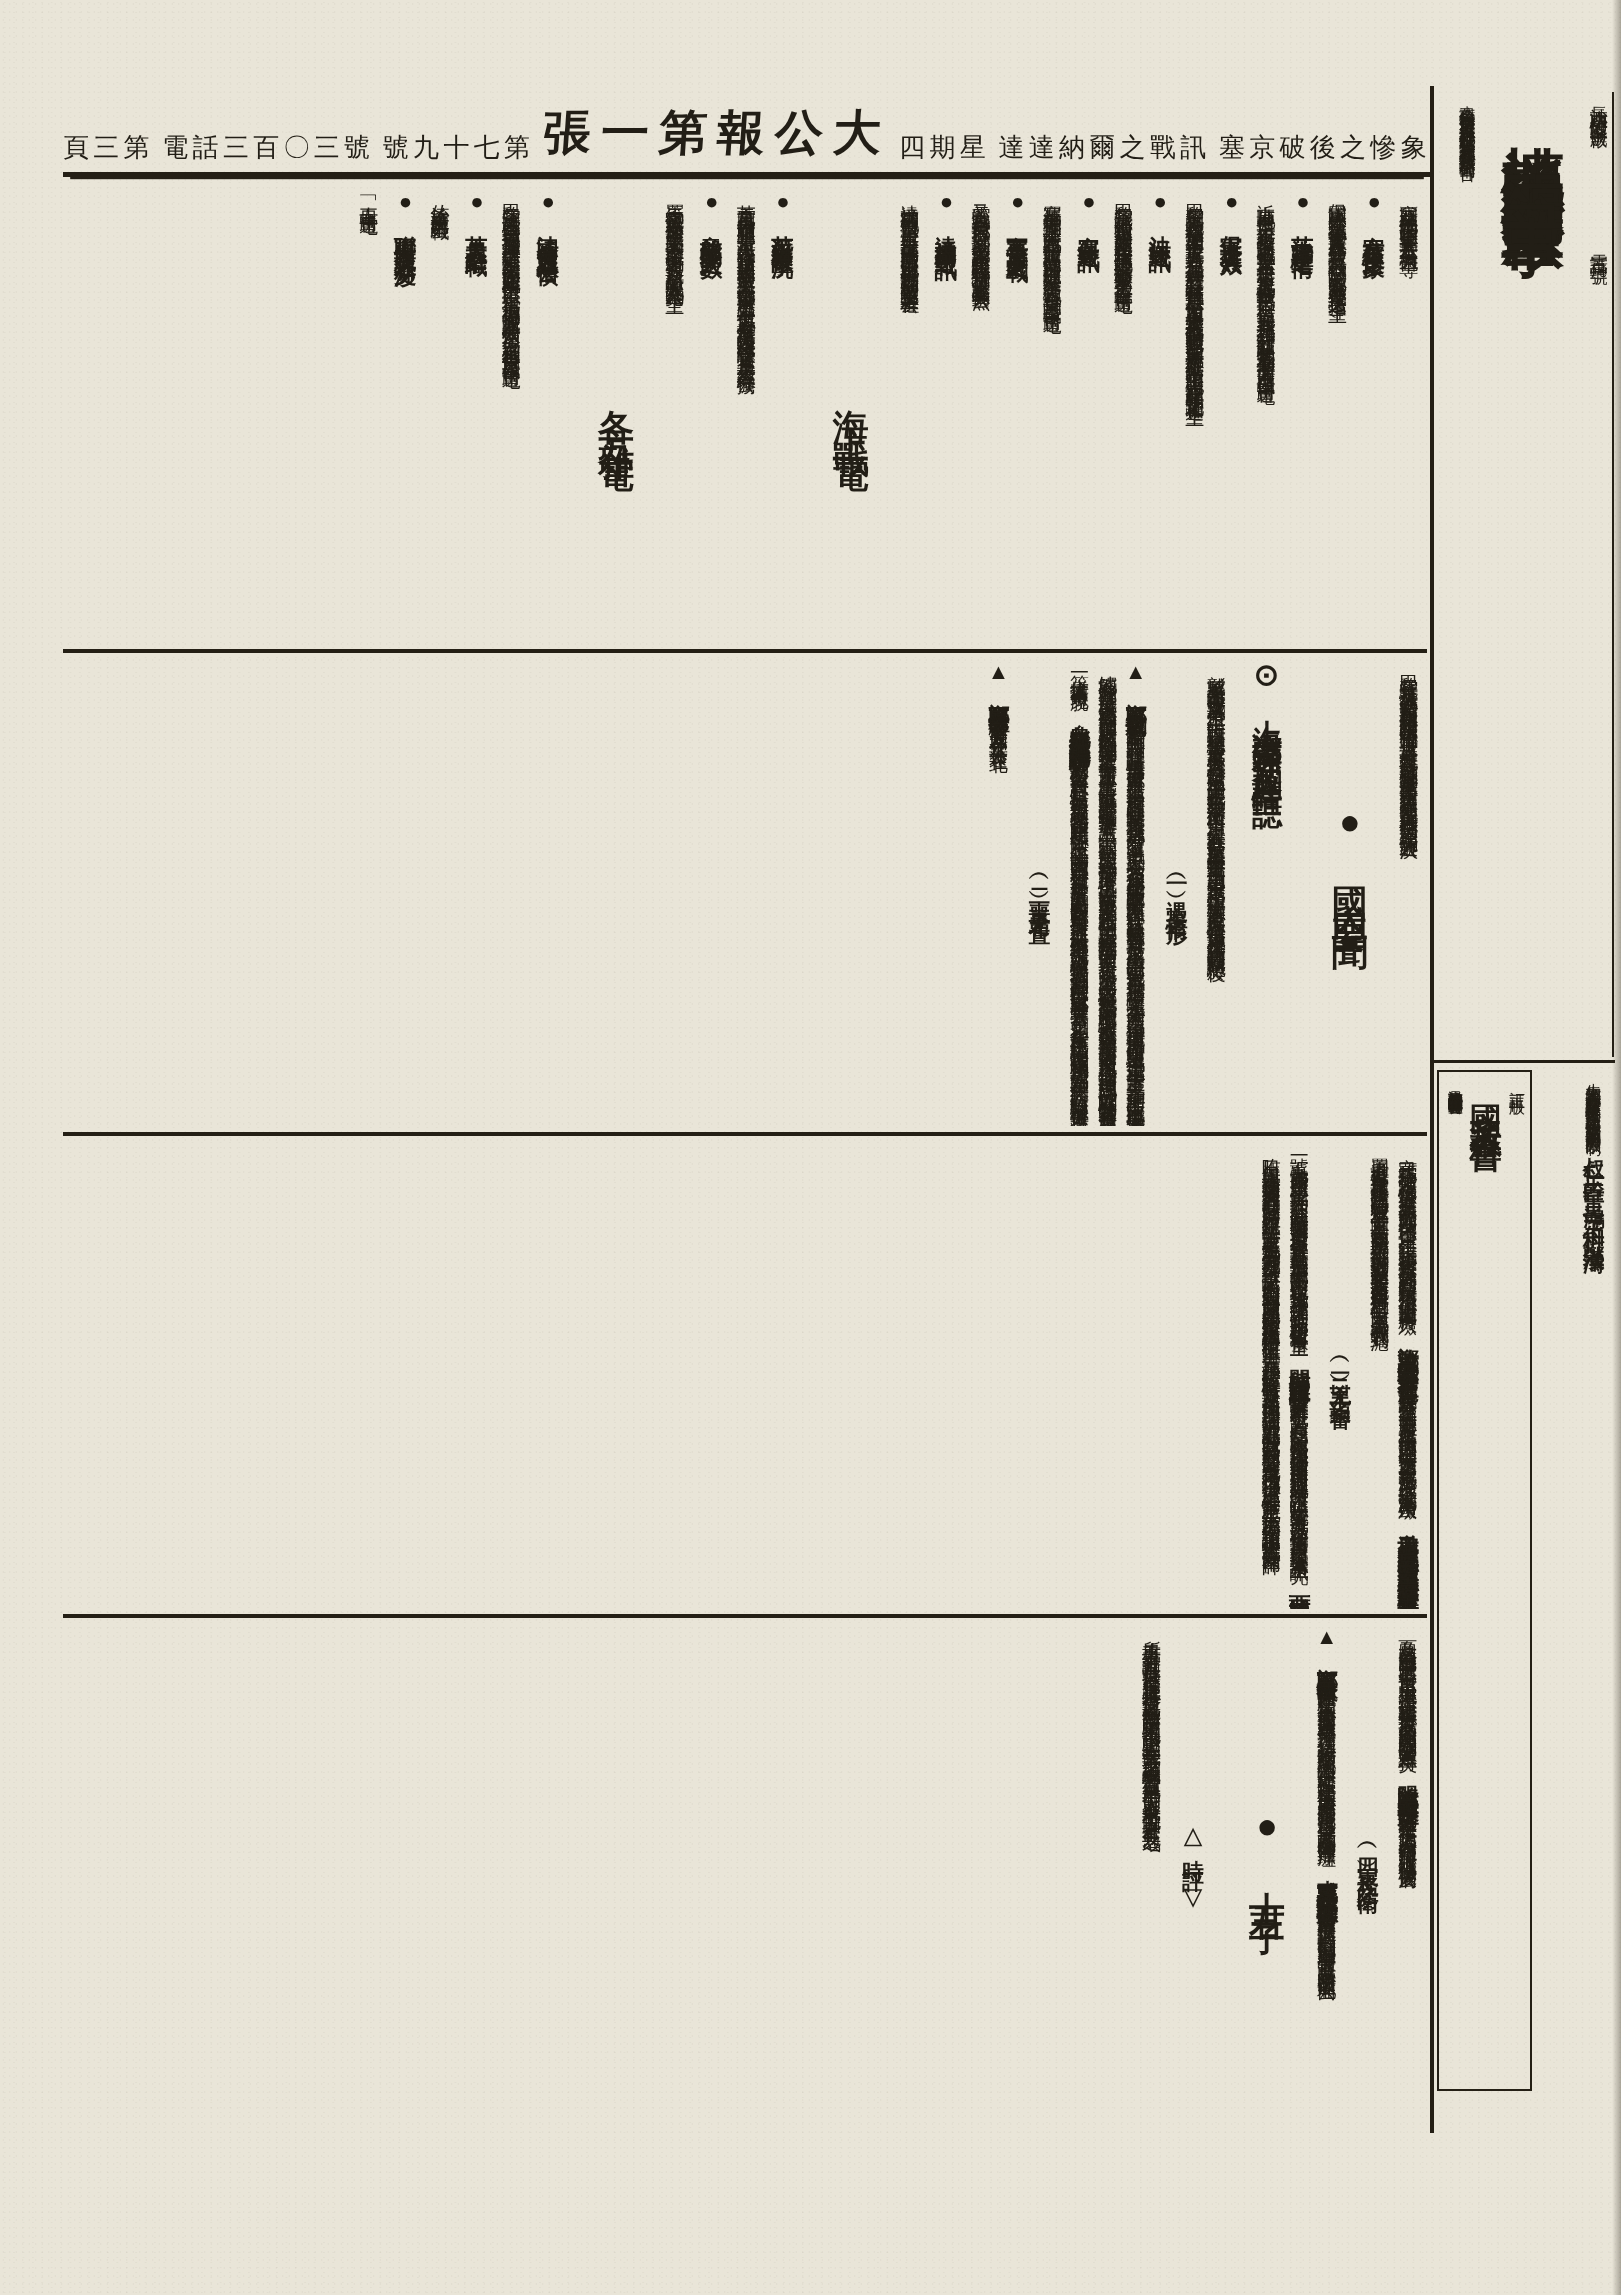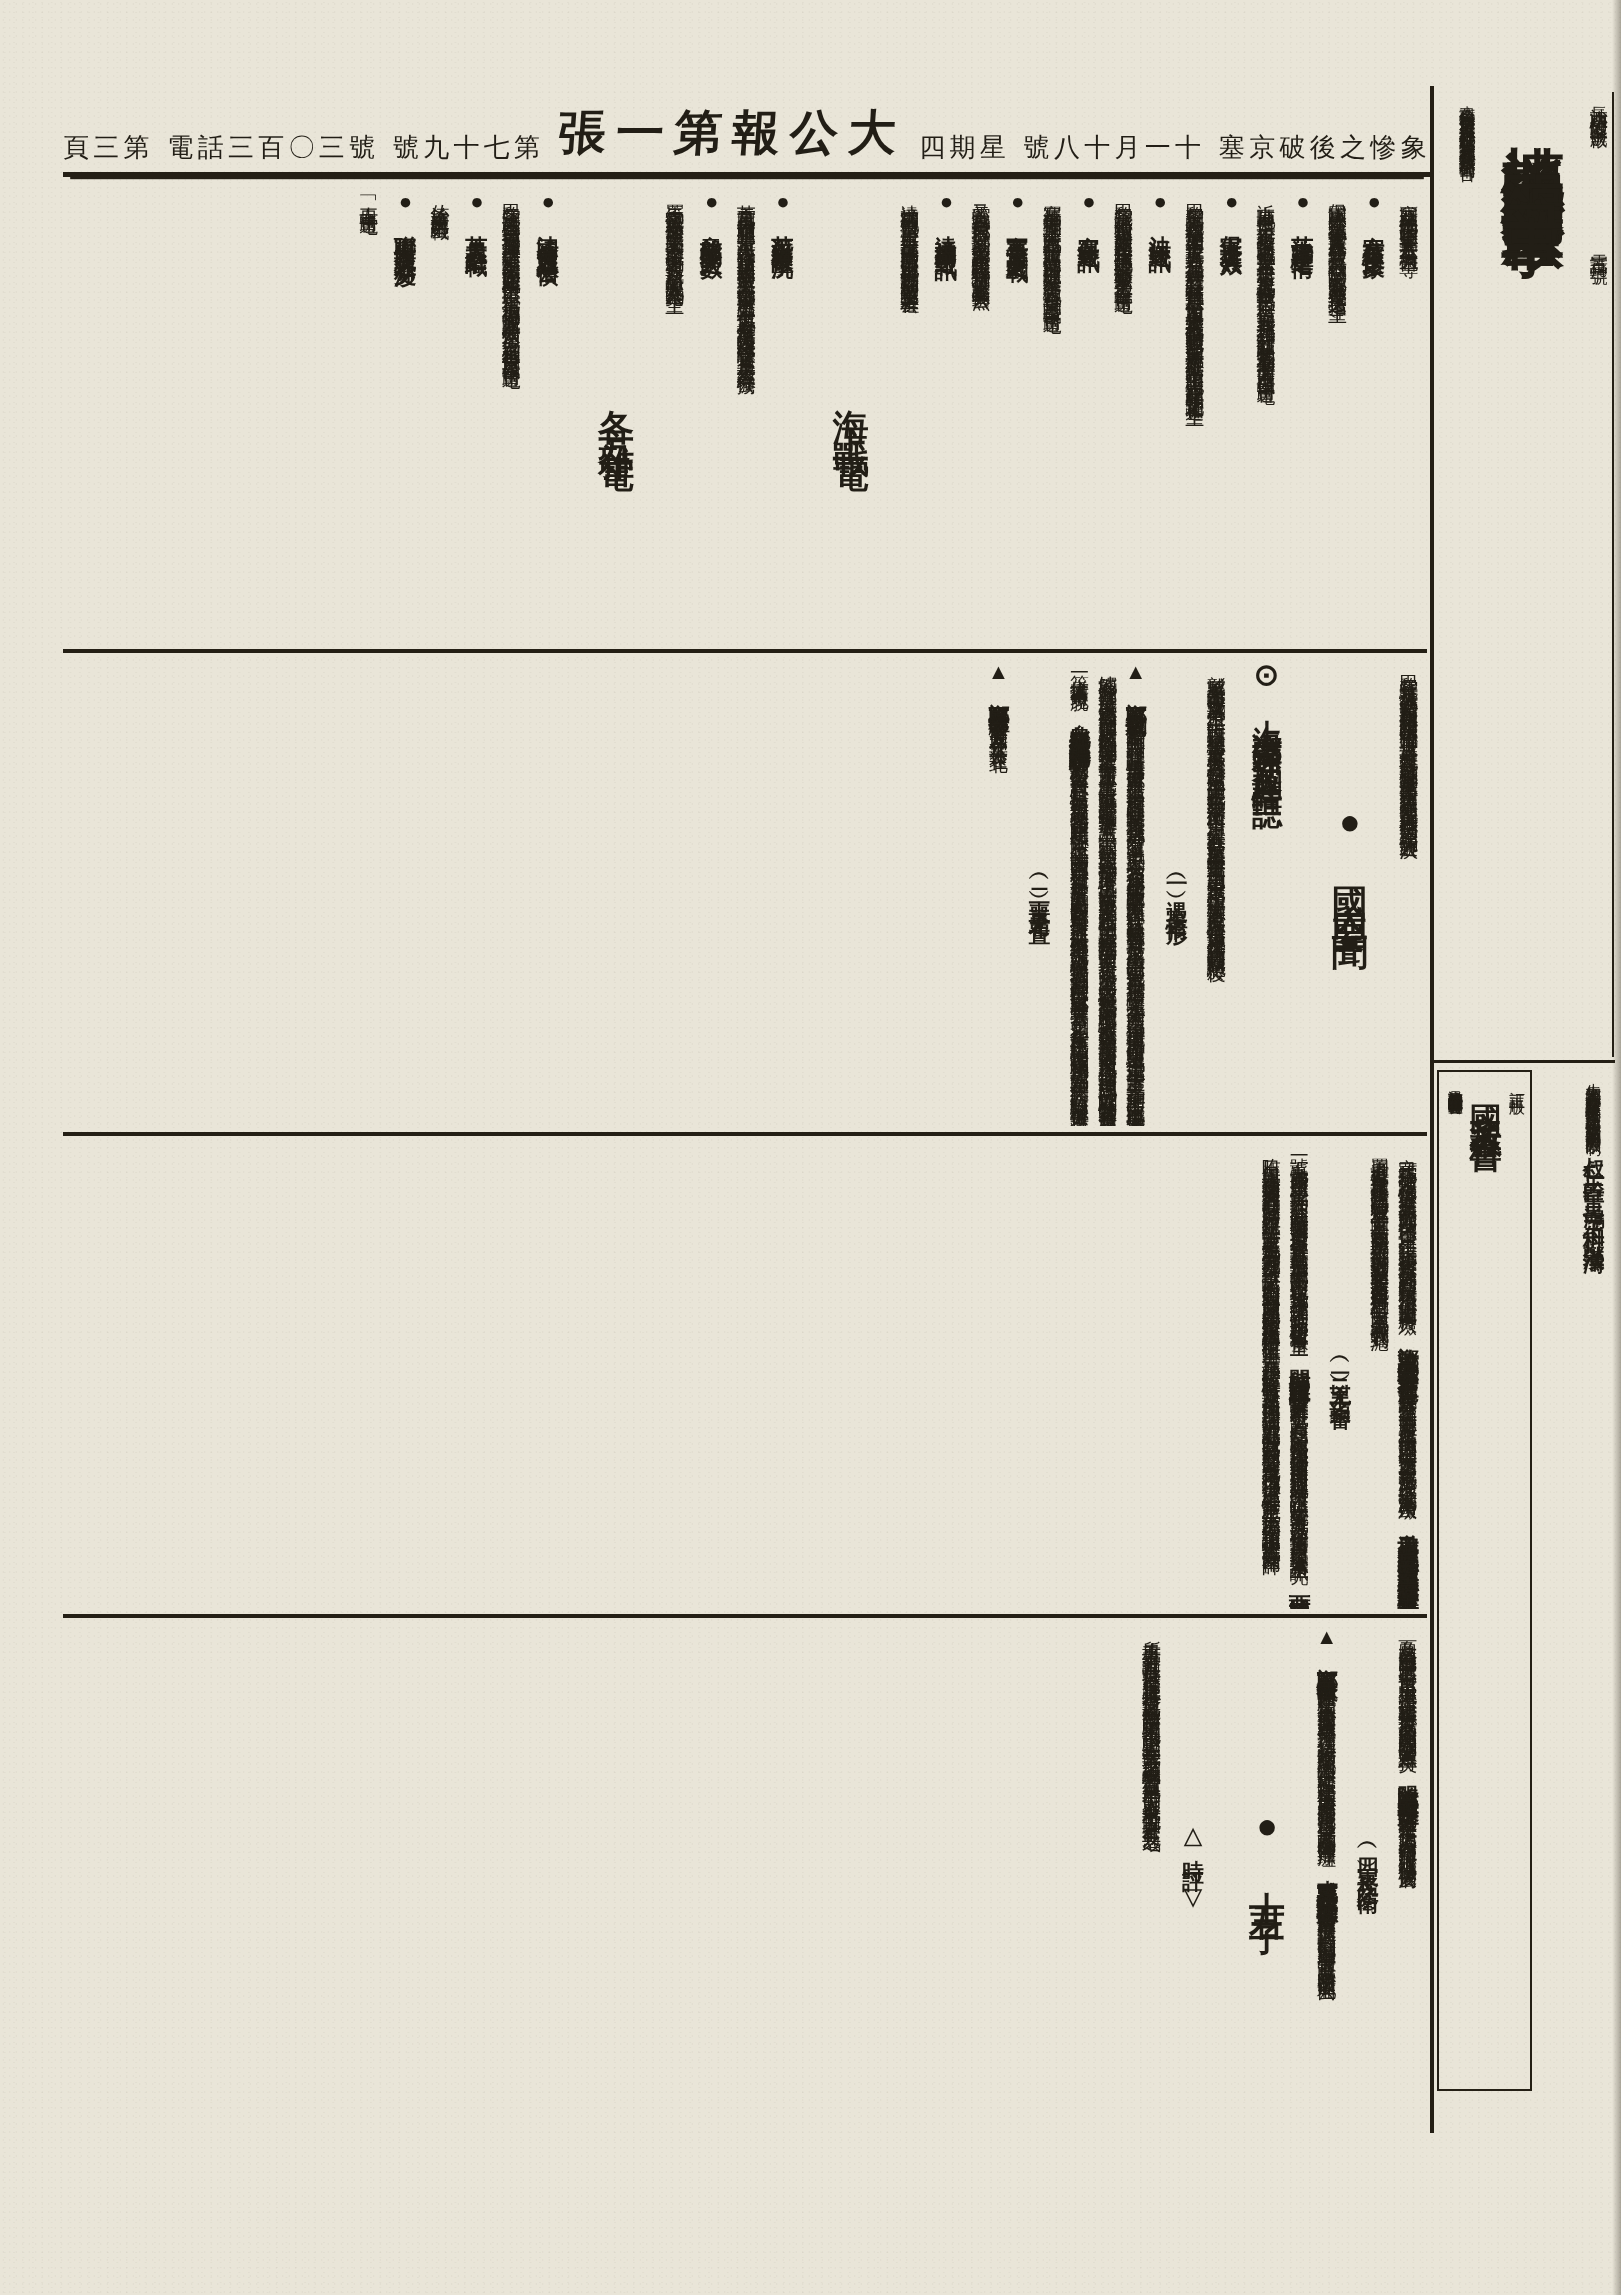--- a/index.html
+++ b/index.html
@@ -63,21 +63,21 @@
 
 <div class="page">
   <div class="edge-shade"></div>
 
   <div class="masthead">
     <span class="mh-item">頁三第</span>
     <span class="mh-item">電話三百〇三號</span>
     <span class="mh-item">號九十七第</span>
     <span class="mh-paper">張一第報公大</span>
     <span class="mh-item">四期星</span>
-    <span class="mh-item">號八十月一十</span>
+    <span class="mh-item">達達納爾之戰訊</span>
     <span class="mh-item">塞京破後之慘象</span>
   </div>
 
   <div class="rail">
     <div class="rail-ad-main">
       <div class="ad-note">本公司鑛務伊始幷無股票司事人等在外抛砂及銀錢往來事件如有私相授受概付諸無效本公司公同佈告</div>
       <div class="ad-title">桃源縣赤溪開源錫鑛公司啟事</div>
       <div class="ad-side">
         <span>長沙小西門外惜陞五金號啟</span>
         <span class="gap"></span>

